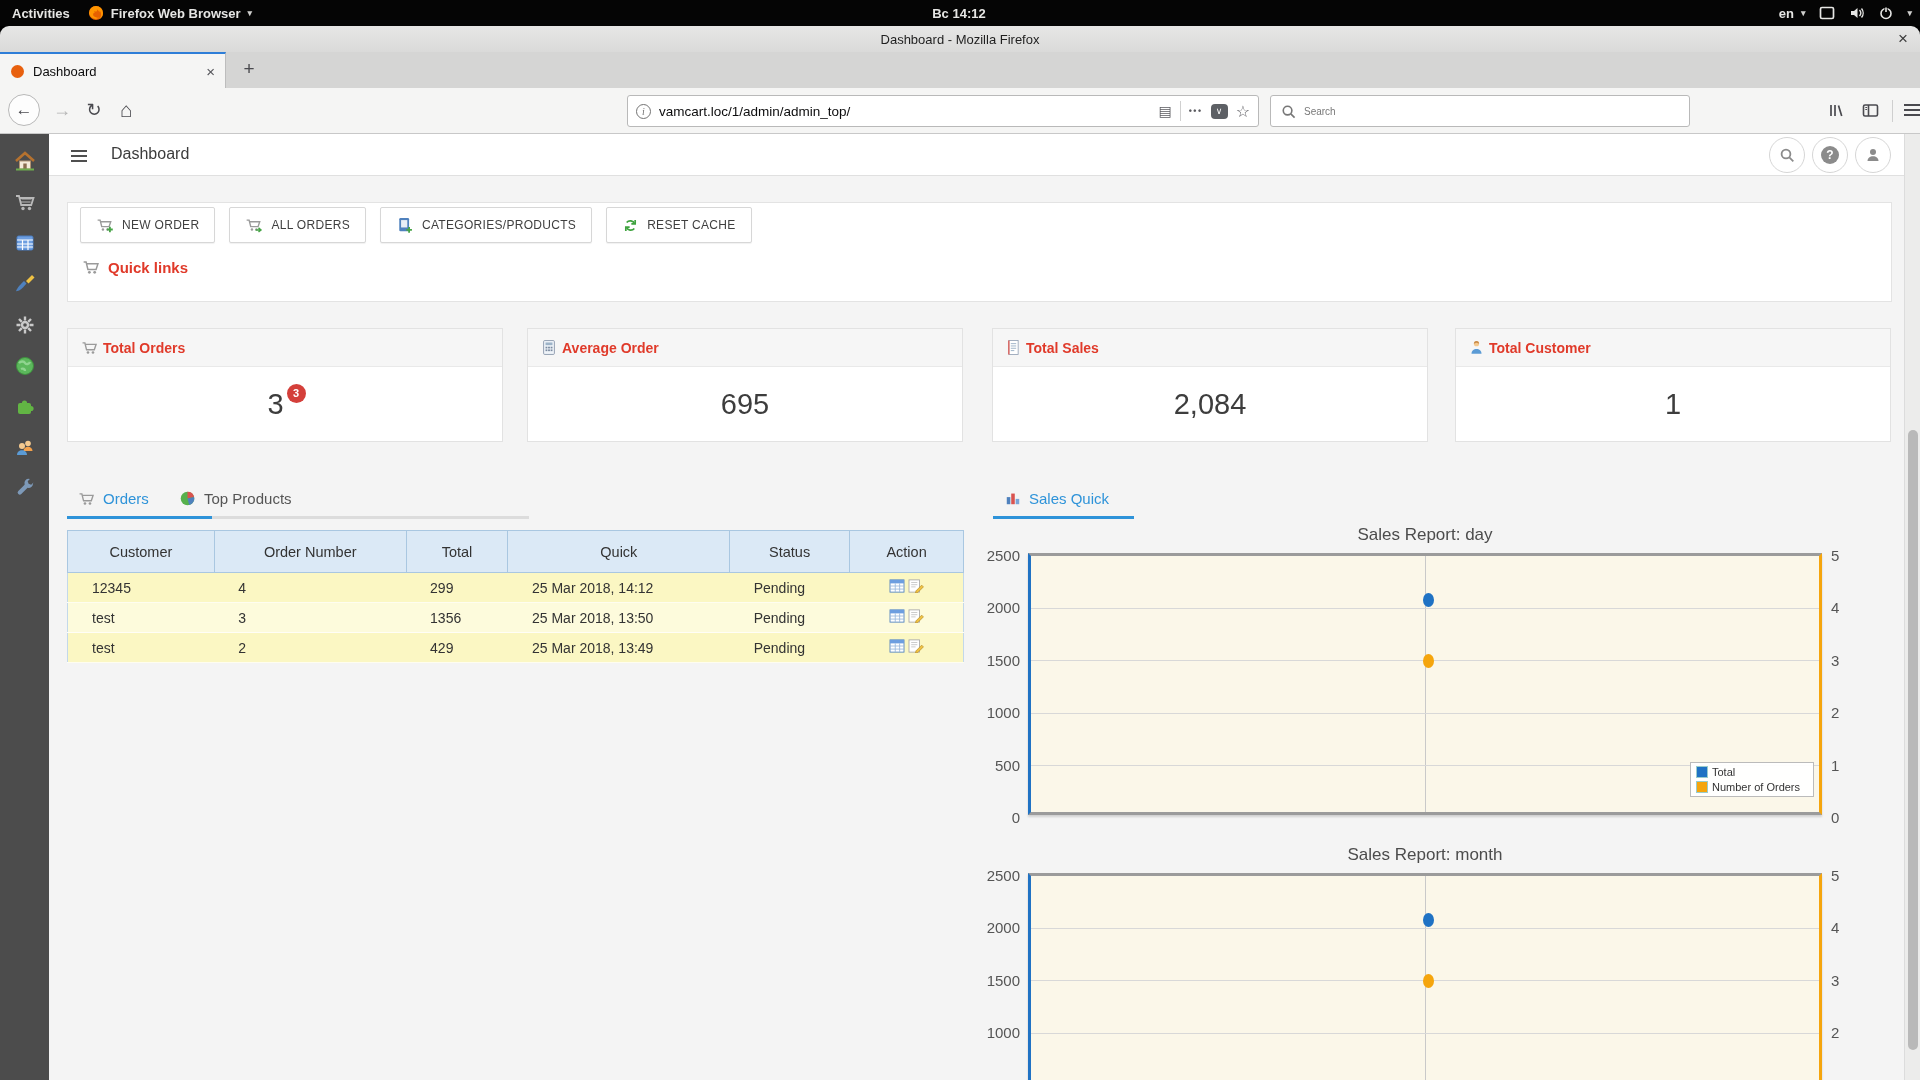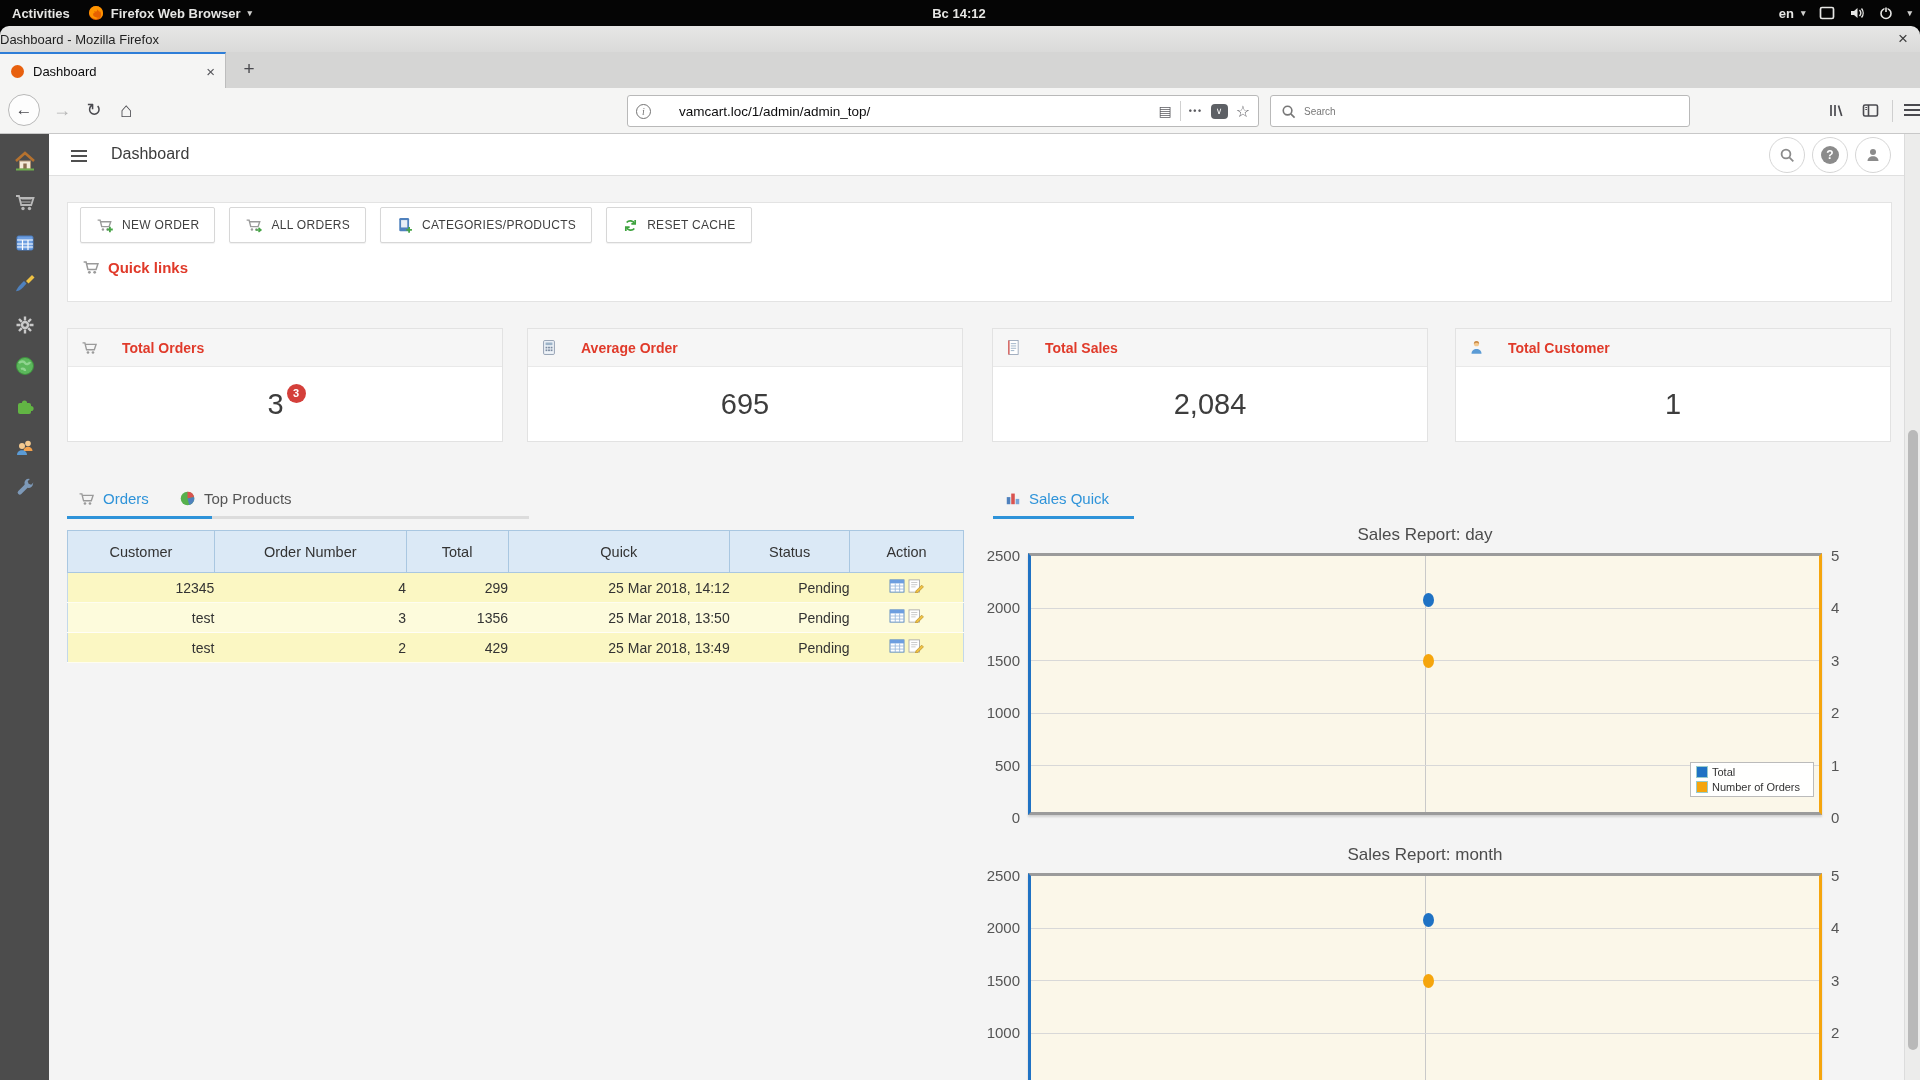--- a/index.html
+++ b/index.html
@@ -13,21 +13,21 @@
   .gb-left { display:flex; align-items:center; gap:18px; padding-left:12px; }
   .gb-item { display:flex; align-items:center; gap:7px; cursor:default; }
   #gnome-clock { position:absolute; left:50%; top:0; transform:translateX(-52%); height:26px;
                  display:flex; align-items:center; }
   .gb-right { position:absolute; right:8px; top:0; height:26px; display:flex; align-items:center; gap:14px; }
   .caret { font-size:9px; color:#cfcfcd; }
 
   
   #title-bar { position:absolute; left:0; top:26px; width:1920px; height:26px;
                background:linear-gradient(#e7e7e6,#dadad9); border-radius:9px 9px 0 0;
-               display:flex; align-items:center; 
+               display:flex; align-items:center; justify-content:center;
                font-size:13px; color:#1f1f1f; border-bottom:1px solid #cscsc; }
   #window-close { position:absolute; right:12px; top:1px; font-size:17px; color:#3c3c3c; cursor:default; line-height:24px; }
 
   
   #tab-bar { position:absolute; left:0; top:52px; width:1920px; height:36px; background:#d5d5d4; }
   #active-tab { position:absolute; left:0; top:0; width:226px; height:36px; background:#f5f5f4;
                 border-top:2px solid #2e7ed8; display:flex; align-items:center; padding:0 10px; gap:8px;
                 border-right:1px solid #bdbdbd; }
   #tab-title { flex:1; font-size:13px; color:#0c0c0d; white-space:nowrap; overflow:hidden; }
   .tab-close { color:#55555a; font-size:15px; }
@@ -41,21 +41,21 @@
              justify-content:center; color:#4a4a4f; font-size:18px; }
   #back-button { left:8px; border:1px solid #b8b8b8; border-radius:50%; background:#fdfdfd; font-size:17px; }
   #forward-button { left:46px; color:#b5b5b5; }
   #reload-button { left:78px; }
   #home-button { left:110px; font-size:21px; }
   #url-bar { position:absolute; left:627px; top:7px; width:632px; height:32px; background:#fff;
              border:1px solid #b9b9b9; border-radius:3px; display:flex; align-items:center; padding:0 8px; gap:8px; }
   #info-icon { width:15px; height:15px; border:1px solid #737373; border-radius:50%; color:#737373;
                font-size:10px; font-style:italic; font-family:"Liberation Serif",serif; display:flex;
                align-items:center; justify-content:center; flex:none; }
-  #url-text { font-size:13.5px; color:#0c0c0d; flex:1; white-space:nowrap; overflow:hidden;margin-left:20px; }
+  #url-text { font-size:13.5px; color:#0c0c0d; flex:1; white-space:nowrap; overflow:hidden; }
   .urlbar-icon { color:#5a5a5f; font-size:14px; flex:none; display:flex; align-items:center; }
   #url-sep { width:1px; height:20px; background:#d0d0d0; flex:none; }
   #page-actions-icon { font-size:9px; letter-spacing:1.5px; font-weight:700; }
   #pocket-icon { width:17px; height:15px; background:#5d6065; border-radius:4px; color:#fff; font-size:9px;
                  display:flex; align-items:center; justify-content:center; }
   #bookmark-star-icon { font-size:16px; }
   #search-bar { position:absolute; left:1270px; top:7px; width:420px; height:32px; background:#fff;
                 border:1px solid #b9b9b9; border-radius:3px; display:flex; align-items:center; padding:0 10px; gap:8px; }
   #search-bar svg { flex:none; }
   #search-input { border:none; outline:none; flex:1; font-size:10px; color:#c2410c;
@@ -91,40 +91,40 @@
   #quick-links-head { display:flex; align-items:center; gap:8px; padding:11px 14px 8px; }
   #quick-links-title { color:#e03a2a; font-weight:700; font-size:15px; }
   #quick-links-body { display:flex; gap:14px; padding:4px 12px; }
   .ql-btn { display:flex; align-items:center; gap:8px; background:#fff; border:1px solid #d7d7d7;
             border-radius:2px; padding:8px 15px; font-size:12px; color:#3f3f3f; letter-spacing:.3px;
             box-shadow:0 1px 1px rgba(0,0,0,.06); cursor:pointer; }
 
   
   .stat-card { position:absolute; top:328px; width:436px; height:114px; background:#fff; border:1px solid #e2e2e2; }
   .stat-head { height:38px; background:#f6f6f6; border-bottom:1px solid #e9e9e9; display:flex;
-               align-items:center; gap:24px; padding-left:13px; }
+               align-items:center; gap:5px; padding-left:13px; }
   .stat-title { color:#e03a2a; font-weight:700; font-size:14px; }
   .stat-body { height:74px; display:flex; align-items:center; justify-content:center;
                font-size:29px; color:#3d3d3d; }
   .stat-badge { display:inline-block; min-width:19px; height:19px; background:#d43f3a; color:#fff;
                 border-radius:50%; font-size:11px; line-height:19px; text-align:center; font-weight:700;
                 transform:translate(3px,-11px); }
 
   
   .content-tab { position:absolute; top:480px; height:36px; display:flex; align-items:center; gap:8px;
                  font-size:15px; cursor:pointer; }
   .tab-active { color:#2e93d9; }
   .tab-inactive { color:#555; }
   .tab-underline { position:absolute; top:516px; height:3px; }
 
   #orders-table { position:absolute; left:67px; top:530px; width:897px; border-collapse:collapse;
                   font-size:14px; color:#333; }
   #orders-table th { background:#dbe9f6; border:1px solid #a9c7e1; height:42px; font-weight:400;
                      font-size:14.5px; text-align:center; }
-  #orders-table td { height:30px; padding-left:2px; border-bottom:1px solid rgba(255,255,255,.75);text-align:right; }
+  #orders-table td { height:30px; padding-left:24px; border-bottom:1px solid rgba(255,255,255,.75); }
   #orders-table tr.row-a td { background:#fbf7c3; }
   #orders-table tr.row-b td { background:#fdfbdc; }
   #orders-table td.action-cell { text-align:center; padding-left:0; }
   #orders-table tbody { border:1px solid #c3d8ea; }
   .action-icons { display:inline-flex; gap:3px; align-items:center; }
 
   
   .chart-title { position:absolute; left:1028px; width:794px; text-align:center; font-size:17px; color:#4c4c4c; }
   .chart-xlabel { position:absolute; left:1028px; width:794px; text-align:center; font-size:12px; color:#555; }
   .plot { position:absolute; background:#fbf7e9; border-top:3px solid #9b9b9b; border-bottom:3px solid #9b9b9b;

